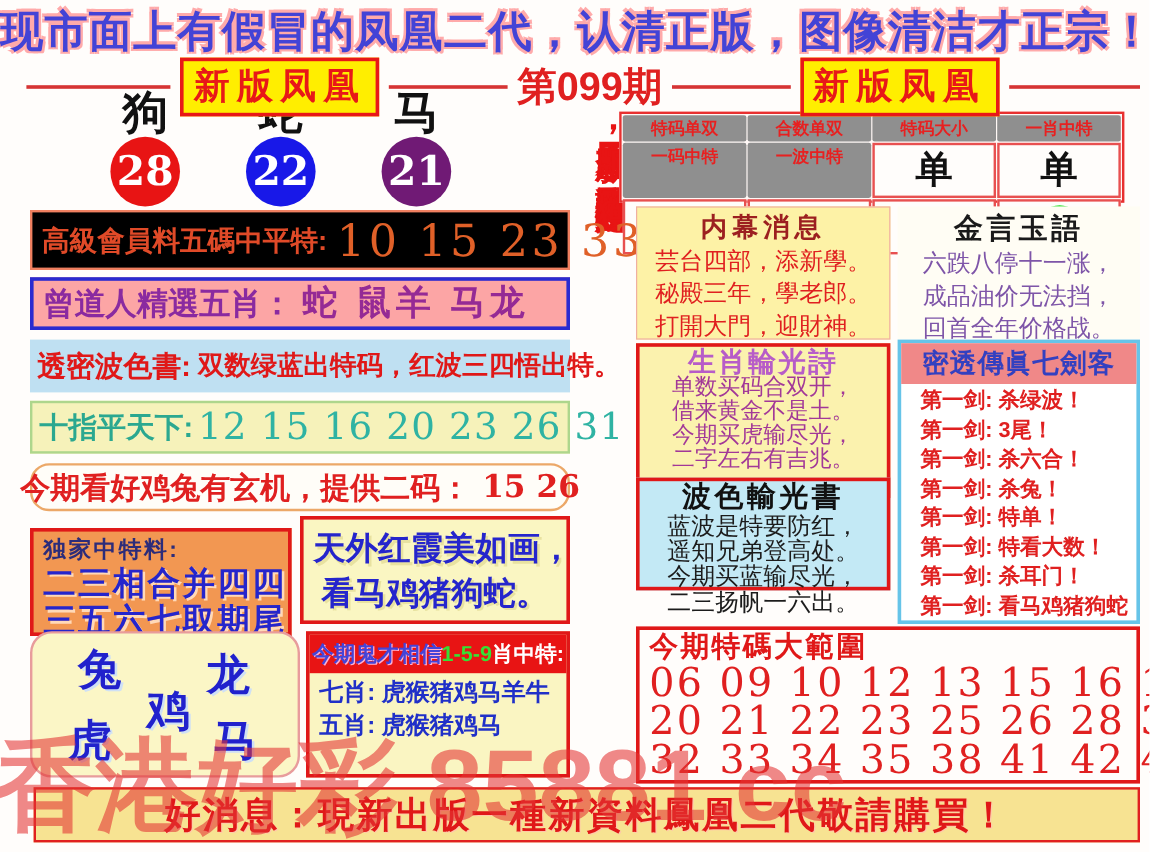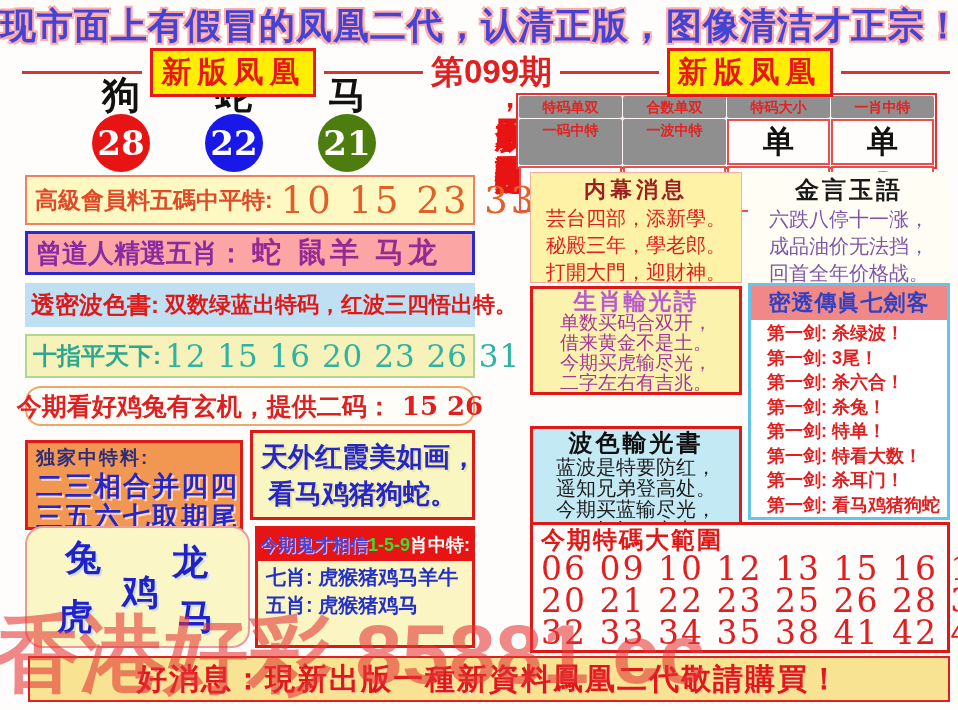--- a/index.html
+++ b/index.html
@@ -39,26 +39,26 @@
   }
   .zpick { width:66px; text-align:center; }
   .zanimal { font-size:38px; font-weight:bold; color:#111; line-height:38px; display:block; }
   .zball {
     margin:0 auto; margin-top:0px; width:58px; height:58px; border-radius:50%;
     color:#fff; font-size:34px; font-weight:bold; line-height:58px; text-align:center;
     font-family:"DejaVu Serif",serif; display:block;
   }
   .zball.red { background:#e81414; }
   .zball.blue { background:#1818e8; }
-  .zball.green { background:#4d7c0f; }
+  .zball.green { background:#701a75; }
 
   
   .lbox { position:absolute; left:25px; width:450px; }
   .box-member {
-    top:175px; height:50px; background:#fef9c3; border:2px solid #f08060;
+    top:175px; height:50px; background:#000000; border:2px solid #f08060;
     display:flex; align-items:center; padding:0 8px; gap:8px;
   }
   .box-member .lab { color:#e04a28; font-weight:bold; font-size:23px; white-space:nowrap; }
   .box-member .nums { color:#e06028; font-size:37px; letter-spacing:3px; white-space:nowrap; }
   .box-zengdao {
     top:231px; height:44px; background:#fca5a5; border:3px solid #2a2ad0;
     display:flex; align-items:center; padding:0 8px; gap:8px;
   }
   .box-zengdao .lab { color:#8a2aa0; font-weight:bold; font-size:26px; white-space:nowrap; }
   .box-zengdao .val { color:#952a95; font-size:29px; font-weight:bold; letter-spacing:4px; white-space:nowrap; }
@@ -145,28 +145,28 @@
   .box-neimu .ttl { color:#9c2020; font-weight:bold; font-size:22px; letter-spacing:4px; }
   .box-neimu .ln { color:#e02020; font-size:20px; line-height:27px; white-space:nowrap; font-family:Liberation Sans, sans-serif; }
   .box-jinyan {
     position:absolute; left:748px; top:172px; width:202px; height:111px;
     background:#fffdf4; text-align:center; padding-top:2px;
   }
   .box-jinyan .ttl { color:#1a1a1a; font-weight:bold; font-size:24px; letter-spacing:3px; }
   .box-jinyan .ln { color:#7e55a8; font-size:20px; line-height:27px; white-space:nowrap; font-family:"DejaVu Serif",serif; }
 
   .box-shengxiao {
-    position:absolute; left:530px; top:286px; width:212px; height:109px;
+    position:absolute; left:530px; top:286px; width:212px; height:129px;
     background:#fbf2ae; border:3px solid #e01818; text-align:center;
   }
   .box-shengxiao .ttl { color:#b75cc8; font-weight:bold; font-size:23px; letter-spacing:2px; line-height:24px; }
   .box-shengxiao .ln { color:#a23898; font-size:19px; line-height:20px; white-space:nowrap; }
   .box-boselight {
-    position:absolute; left:530px; top:398px; width:212px; height:120px;
-    background:#c3e9f5; border:3px solid #e01818; text-align:center;margin-top:28px;
+    position:absolute; left:530px; top:398px; width:212px; height:94px;
+    background:#c3e9f5; border:3px solid #e01818; text-align:center;
   }
   .box-boselight .ttl { color:#111; font-weight:bold; font-size:24px; letter-spacing:3px; line-height:28px; }
   .box-boselight .ln { color:#1c1c1c; font-size:20px; line-height:21px; white-space:nowrap; }
 
   .box-qijian {
     position:absolute; left:748px; top:283px; width:202px; height:237px;
     border:3px solid #66c4e8; background:#ffffff;
   }
   .qijian-head {
     background:#f08888; height:34px; display:flex; align-items:center; justify-content:center;

